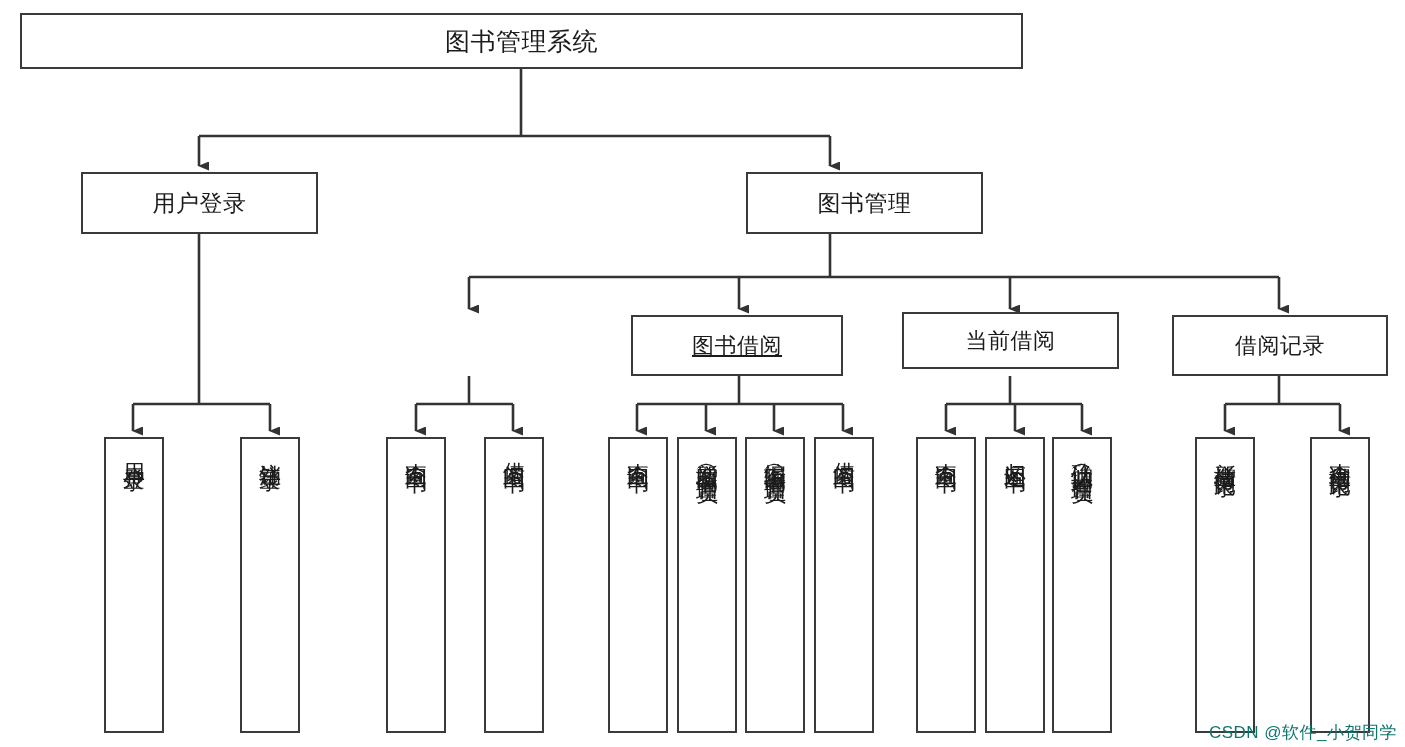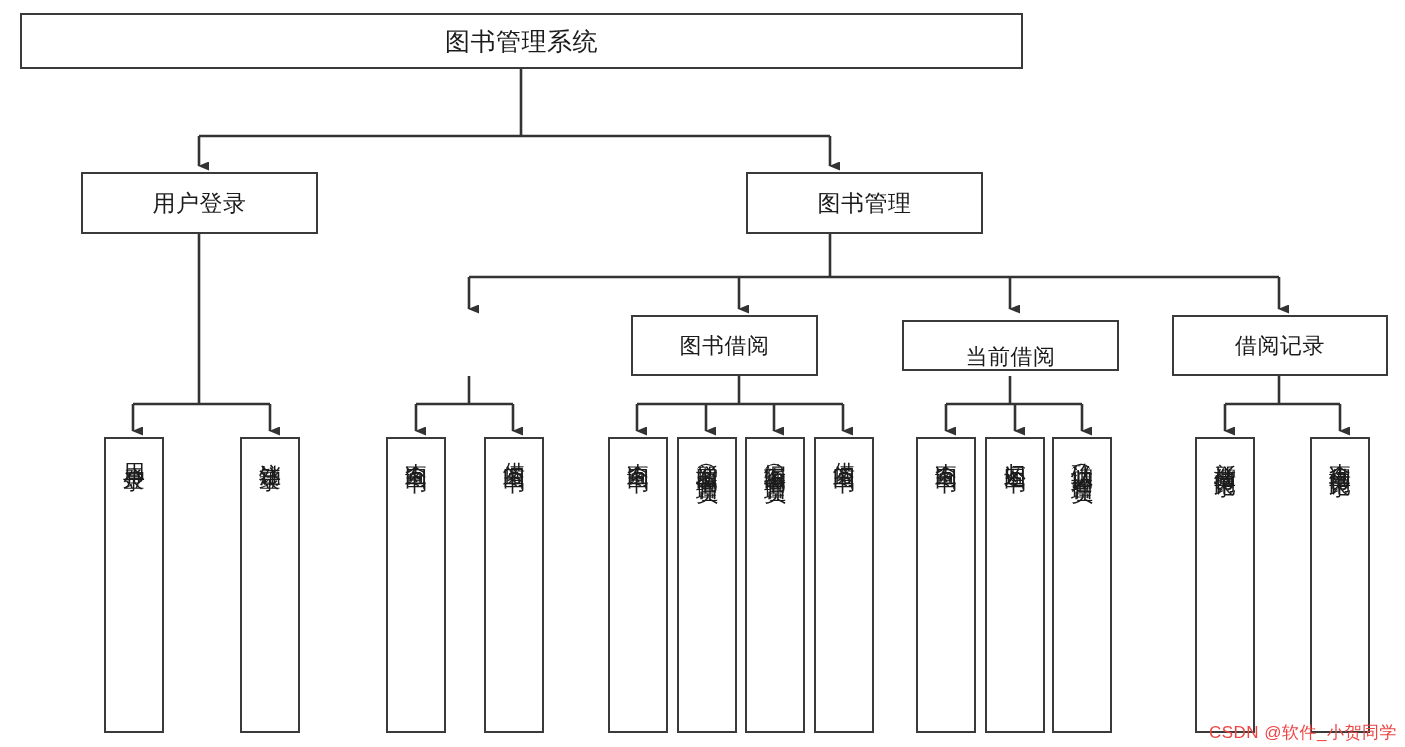--- a/index.html
+++ b/index.html
@@ -54,21 +54,21 @@
     font-size: 22px;
     letter-spacing: 3px;
     line-height: 1.0;
     white-space: nowrap;
   }
   .watermark {
     position: absolute;
     right: 8px;
     bottom: 3px;
     font-size: 17px;
-    color: #ef4444;
+    color: #0f766e;
     letter-spacing: 0.5px;
     white-space: nowrap;
   }
 </style>
 </head>
 <body>
 
 <div id="canvas">
 
   <svg class="wires" viewBox="0 0 1405 747">
@@ -125,24 +125,24 @@
     <span class="lbl">图书管理系统</span>
   </div>
 
   <div class="node lvl1" style="left:81px; top:172px; width:237px; height:62px;">
     <span class="lbl">用户登录</span>
   </div>
   <div class="node lvl1" style="left:711px; top:172px; width:237px; height:62px;margin-left:35px;">
     <span class="lbl">图书管理</span>
   </div>
 
-  <div class="node lvl2" style="left:631px; top:315px; width:187px; height:61px;">
+  <div class="node lvl2" style="left:631px; top:315px; width:212px; height:61px;text-decoration:underline;">
     <span class="lbl">图书借阅</span>
   </div>
-  <div class="node lvl2" style="left:902px; top:320px; width:217px; height:51px;align-items:flex-end;">
+  <div class="node lvl2" style="left:902px; top:312px; width:217px; height:57px;">
     <span class="lbl">当前借阅</span>
   </div>
   <div class="node lvl2" style="left:1172px; top:315px; width:216px; height:61px;align-items:center;">
     <span class="lbl">借阅记录</span>
   </div>
 
   <div class="node leaf" style="left:104px; top:437px; width:60px; height:296px;">
     <span class="lbl">用户登录</span>
   </div>
   <div class="node leaf" style="left:240px; top:437px; width:60px; height:296px;">

